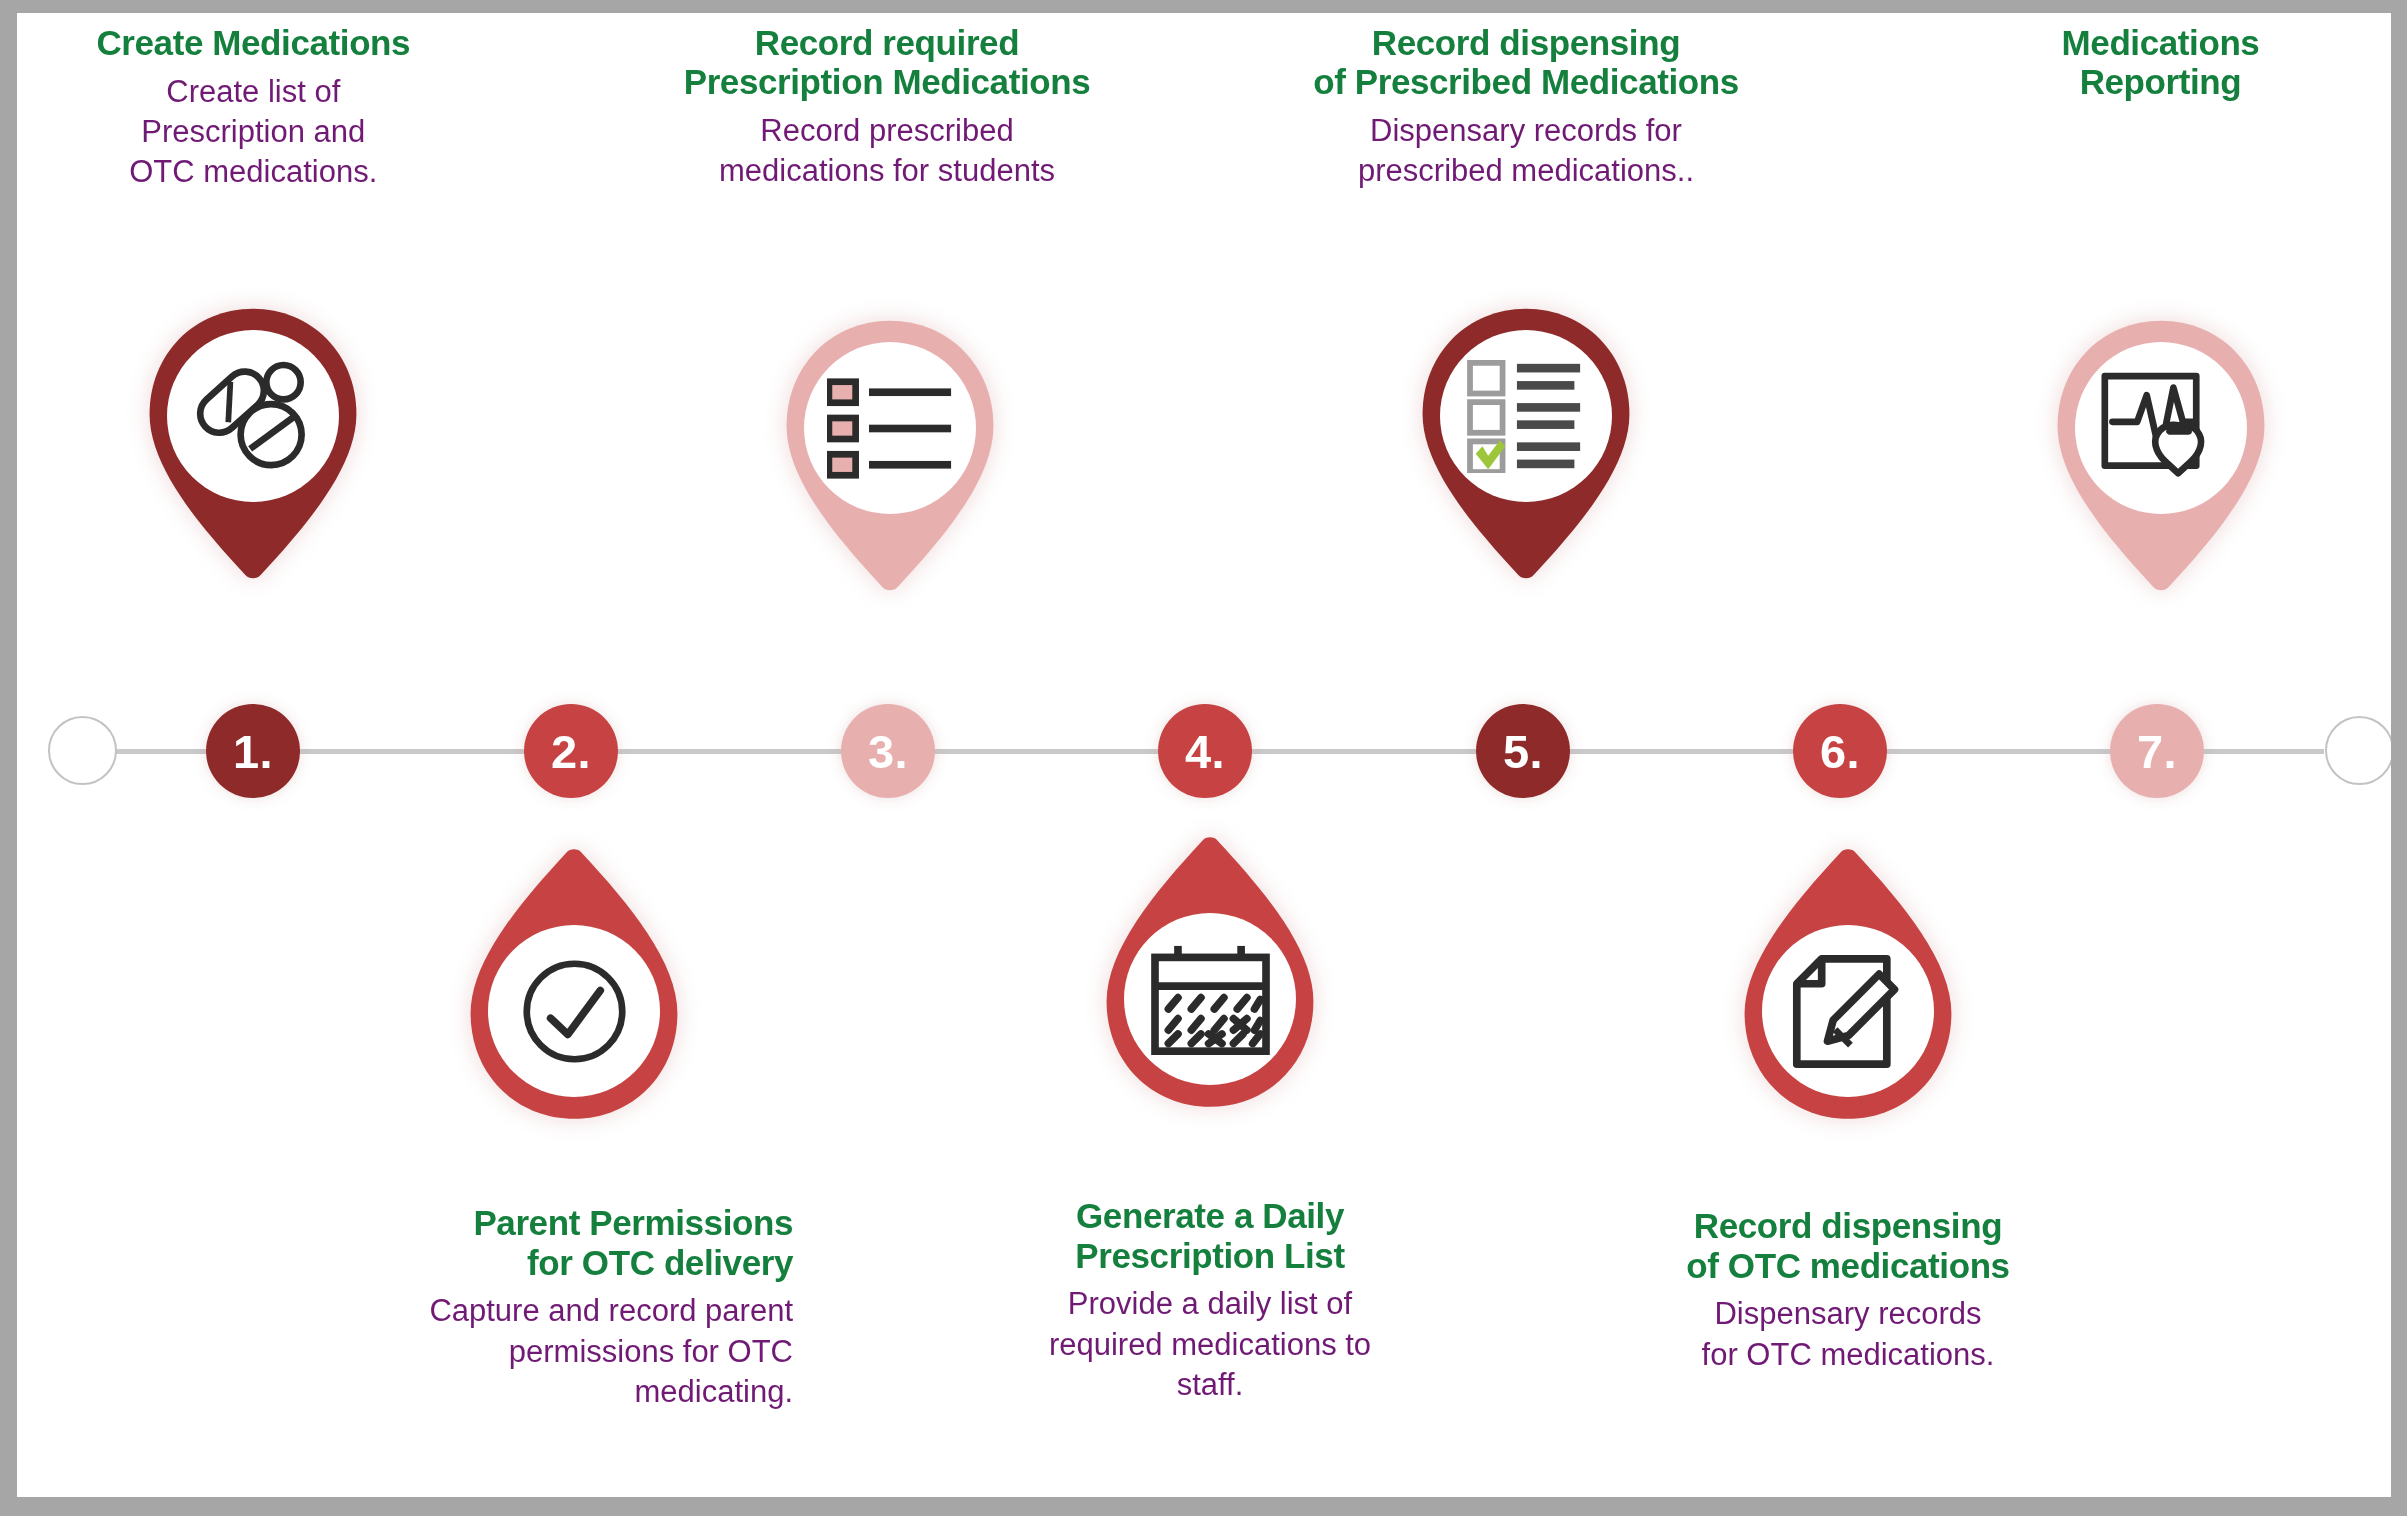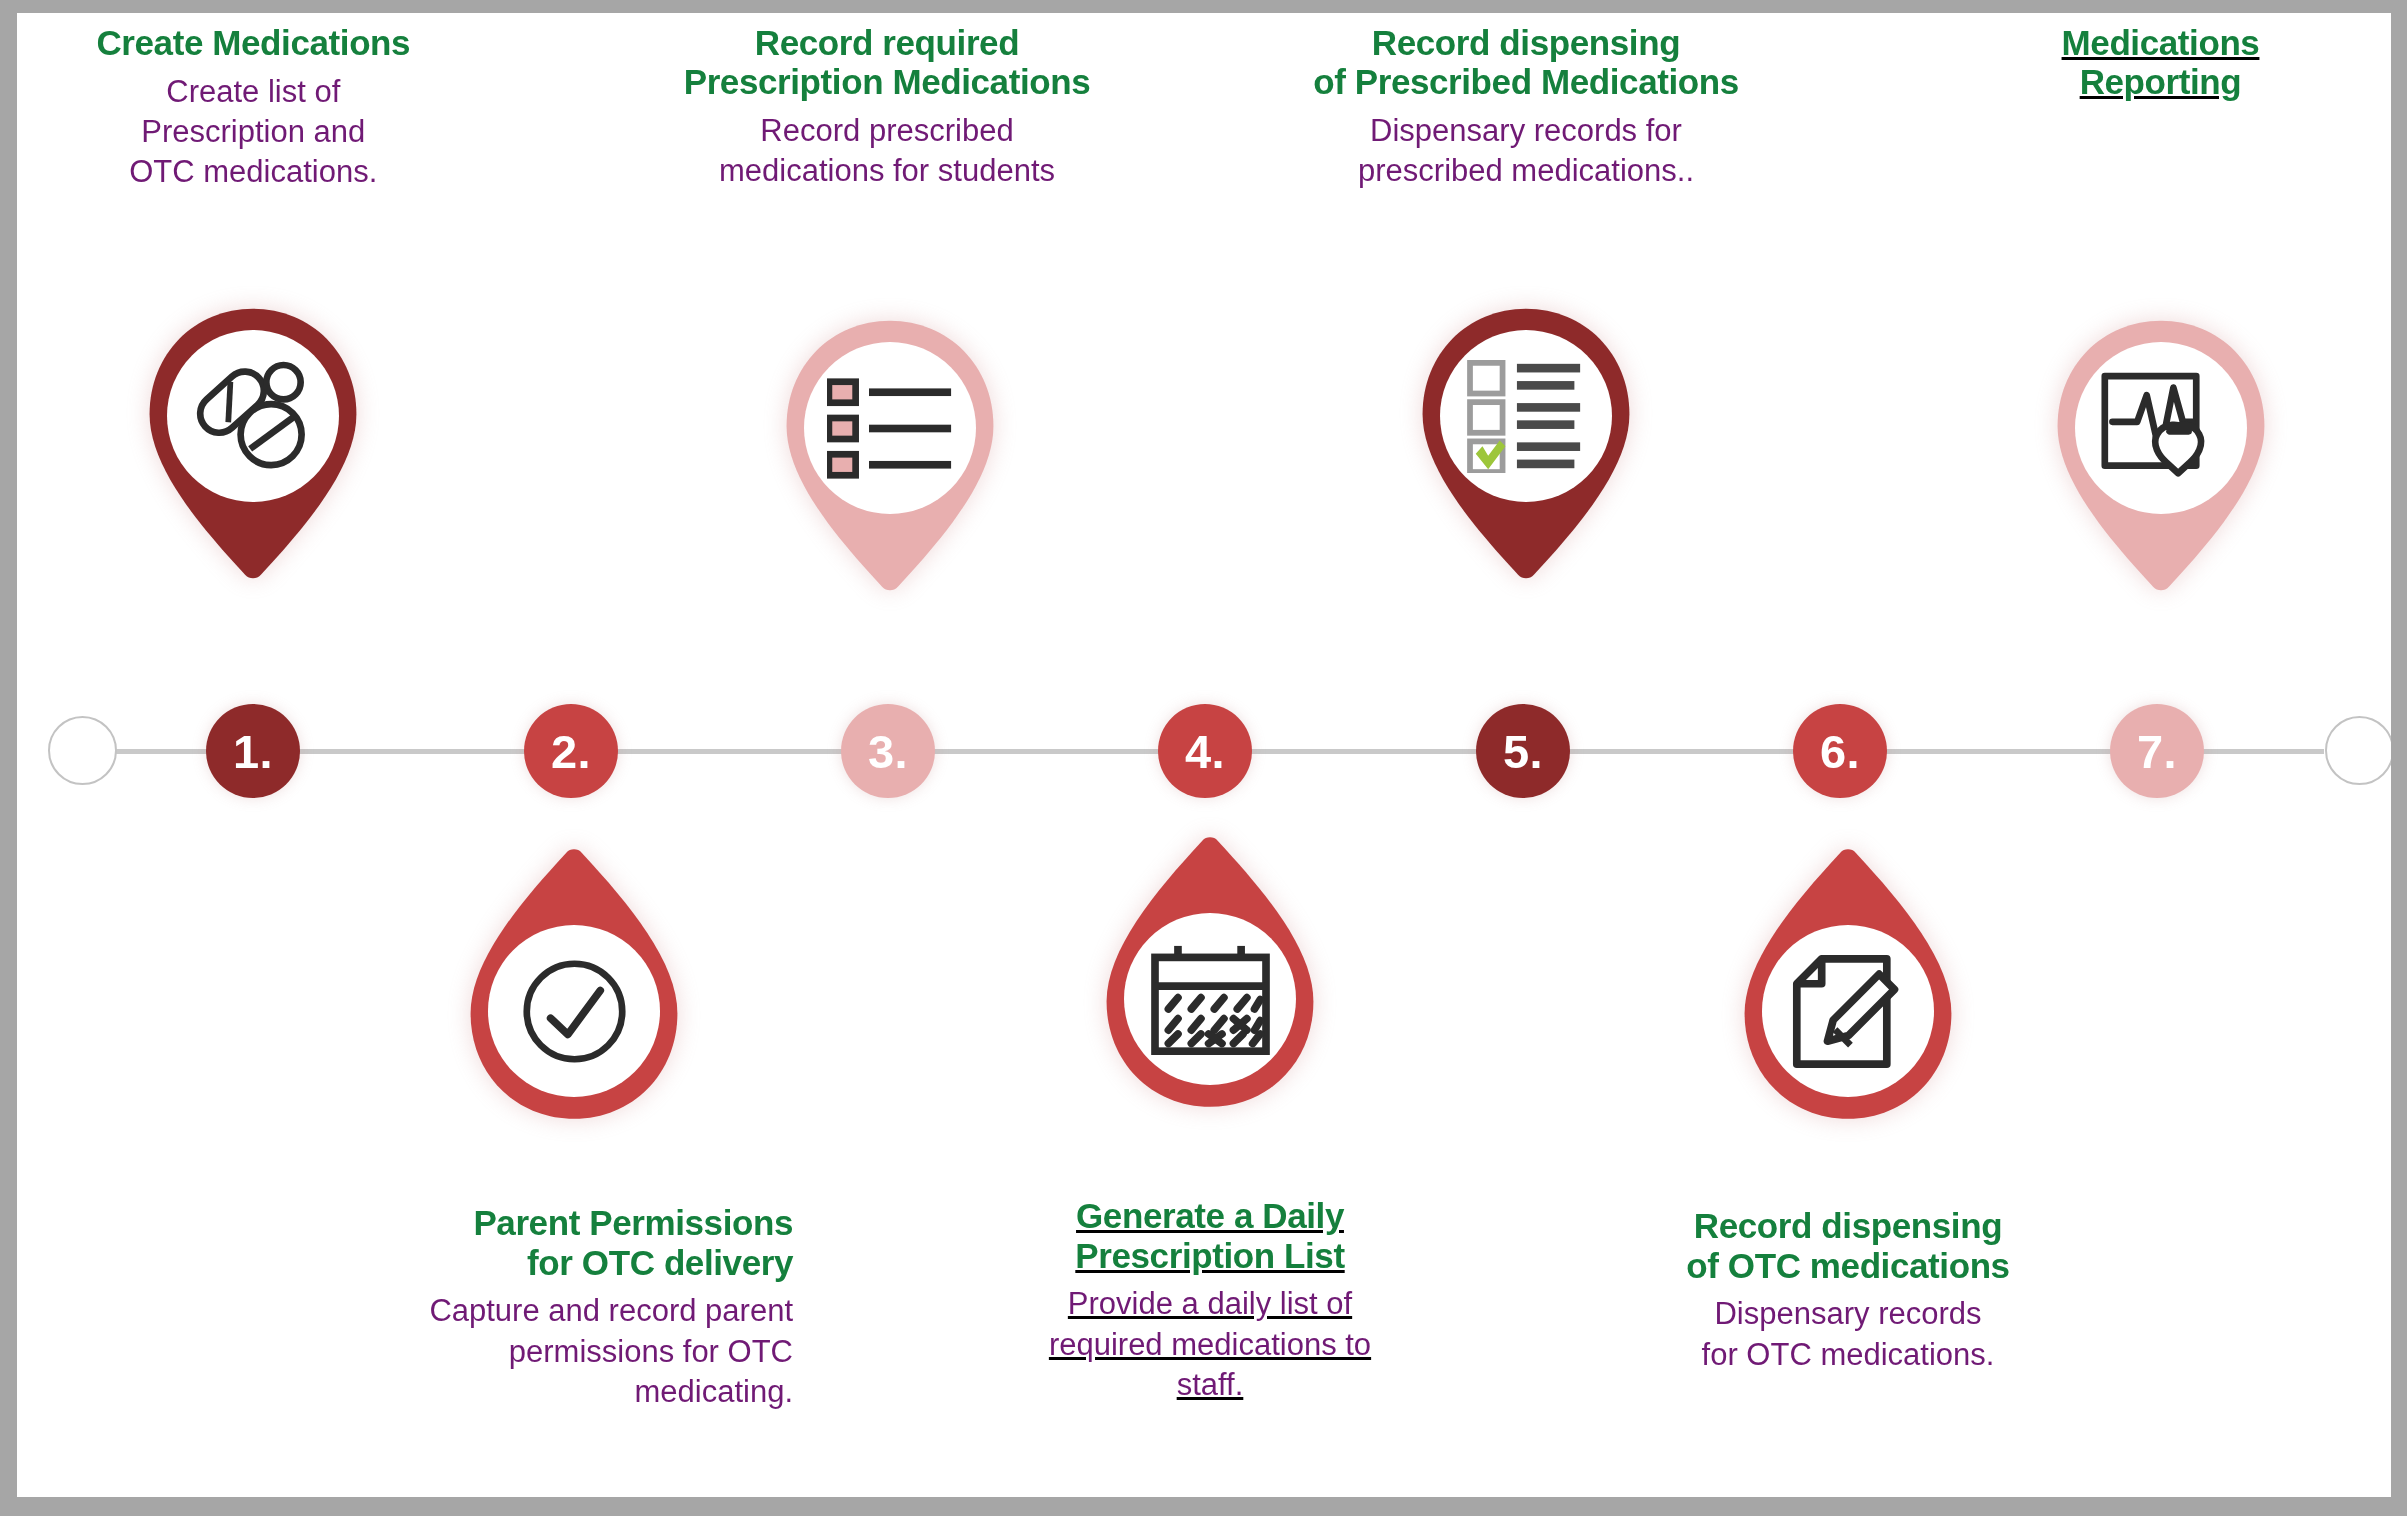--- a/index.html
+++ b/index.html
@@ -316,34 +316,34 @@
 medications for students</div>
   </div>
 
   <div class="step" style="left:1289px; top:9.6px;">
     <div class="step-title">Record dispensing
 of Prescribed Medications</div>
     <div class="step-desc">Dispensary records for
 prescribed medications..</div>
   </div>
 
-  <div class="step" style="left:1914px; top:9.6px; width:459px;text-decoration:underline;">
+  <div class="step" style="left:1914px; top:9.6px; width:459px;">
     <div class="step-title">Medications
 Reporting</div>
   </div>
 
   <div class="step" style="left:336px; top:1190px;text-align:right;">
     <div class="step-title">Parent Permissions
 for  OTC delivery</div>
     <div class="step-desc">Capture and record parent
 permissions for OTC
 medicating.</div>
   </div>
 
-  <div class="step" style="left:973px; top:1183px;text-decoration:underline;">
+  <div class="step" style="left:973px; top:1183px;">
     <div class="step-title">Generate a Daily
 Prescription List</div>
     <div class="step-desc">Provide a daily list of
 required medications to
 staff.</div>
   </div>
 
   <div class="step" style="left:1611px; top:1193px;">
     <div class="step-title">Record dispensing
 of OTC medications</div>

